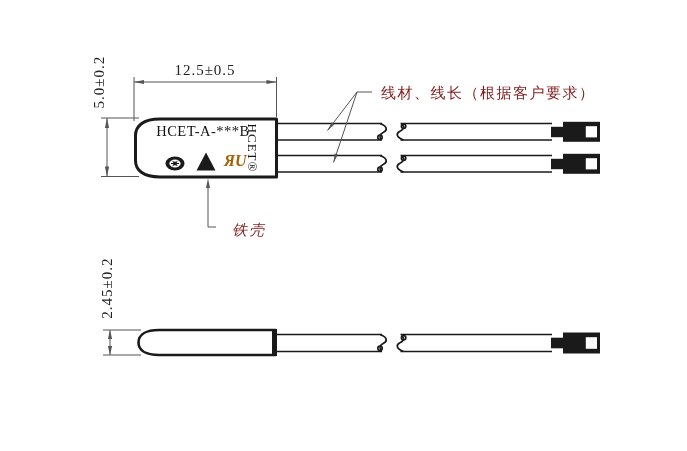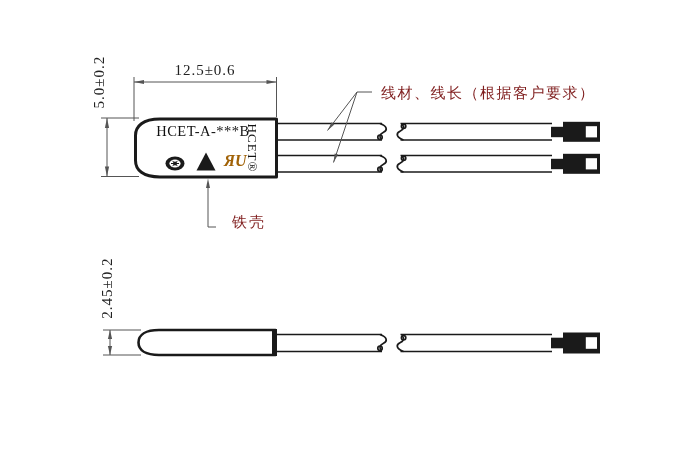--- a/index.html
+++ b/index.html
@@ -130,30 +130,30 @@
         <rect x="551" y="337.7" width="13" height="10.6" fill="#1a1a1a"></rect>
         <rect x="563" y="332.5" width="37" height="21" fill="#1a1a1a"></rect>
         <rect x="585.8" y="337.2" width="11.2" height="11.6" fill="#ffffff"></rect>
       </g>
 
       <path d="M 275.5,330 L 159,330 C 146,330 138.5,334.6 138.5,342.5 C 138.5,350.4 146,355 159,355 L 275.5,355 Z" fill="#ffffff" stroke="#1a1a1a" stroke-width="2.6" stroke-linejoin="round"></path>
       <line x1="274.5" y1="329" x2="274.5" y2="356" stroke="#1a1a1a" stroke-width="5"></line>
     </g>
   </svg>
 
-  <div class="t dim" style="left:158px;top:62px;width:94px;text-align:center;">12.5±0.6</div>
+  <div class="t dim" style="left:158px;top:62px;width:94px;text-align:center;">12.5±0.5</div>
 
   <div class="t dim rot-ccw" style="left:68px;top:74px;width:62px;height:16px;">5.0±0.2</div>
 
   <div class="t dim rot-ccw" style="left:72px;top:280px;width:70px;height:16px;">2.45±0.2</div>
 
   <div class="t bodytxt" style="left:147px;top:123px;width:112px;">HCET-A-***B</div>
 
 
   <div class="t brand rot-cw" style="left:224px;top:140px;width:56px;height:16px;">HCET®</div>
 
   <div class="t ulmark" style="left:224px;top:153px;width:22px;height:17px;text-align:center;">ЯU</div>
 
   <div class="t cjk" style="left:381px;top:85px;">线材、线长（根据客户要求）</div>
 
-  <div class="t cjk" style="left:232px;top:214px;letter-spacing:2px;">铁壳</div>
+  <div class="t cjk" style="left:232px;top:222px;letter-spacing:2px;font-style:italic;">铁壳</div>
 
 </div>
 
 </body></html>

